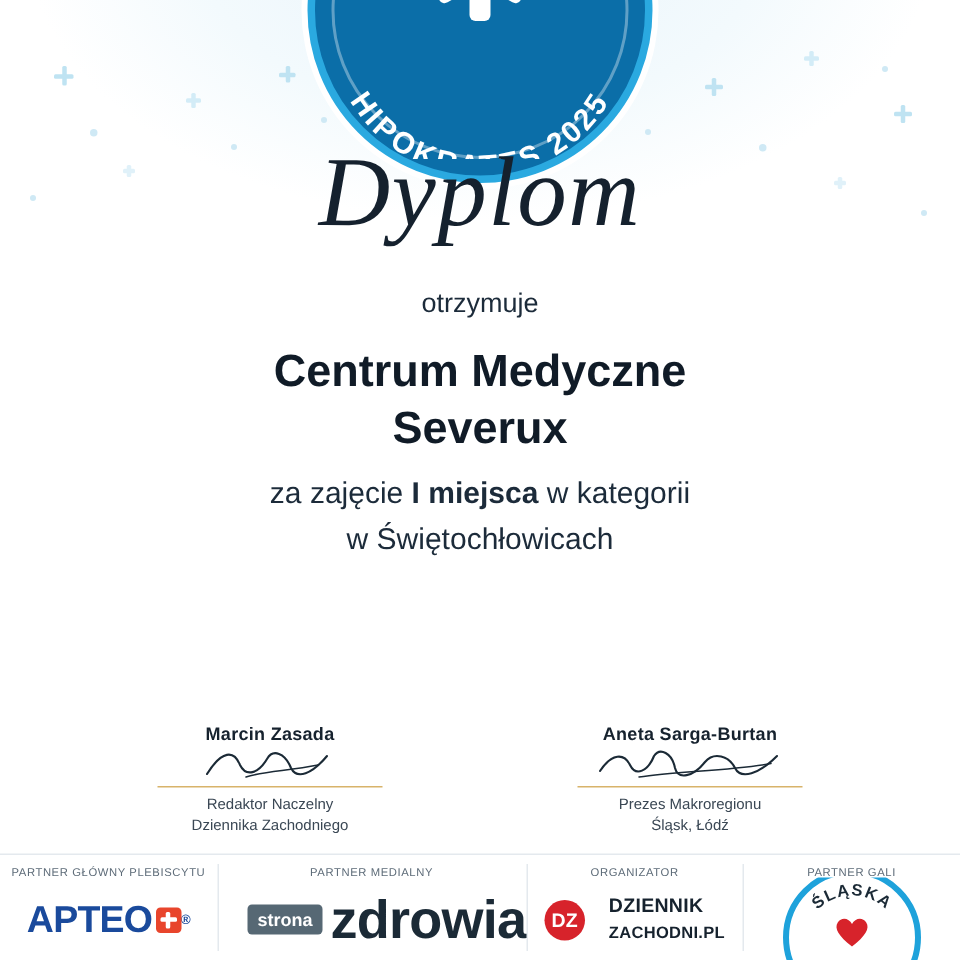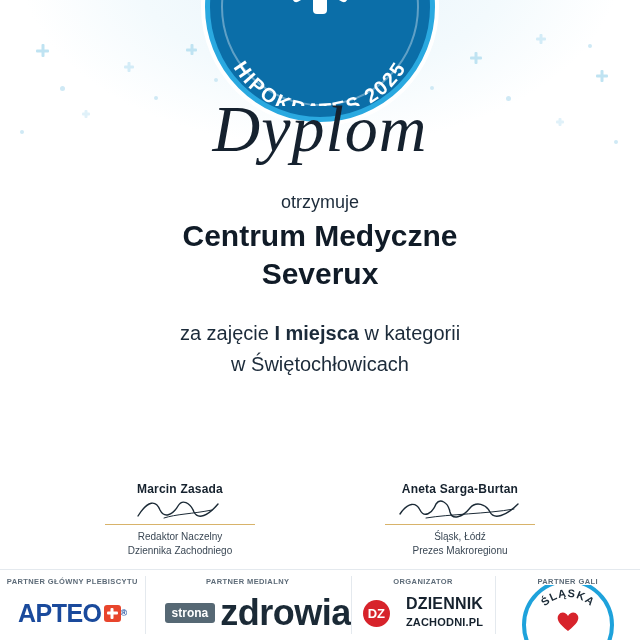--- a/index.html
+++ b/index.html
@@ -128,28 +128,28 @@
     letter-spacing: 1px;
     margin: 0;
     font-weight: normal;
   }
   .subline {
     margin-top: 30px;
     font-size: 18px;
     color: #1c2b3a;
   }
   .winner {
-    margin-top: 4px;
+    margin-top: 16px;
     font-size: 30px;
     font-weight: bold;
     line-height: 1.25;
     color: #101b27;
   }
   .reason {
-    margin-top: 26px;
+    margin-top: 10px;
     font-size: 20px;
     line-height: 1.55;
     color: #1c2b3a;
   }
   .reason .b { font-weight: bold; }
   .reason-line2 { font-weight: bold; }
 
   
   .signatures {
     position: absolute;
@@ -208,21 +208,21 @@
     content: "";
     position: absolute;
     left: 0;
     top: 6px;
     bottom: 6px;
     width: 1px;
     background: #e4e9ee;
   }
   .p-label {
     font-size: 7.5px;
-    font-weight: bold;
+    font-weight: normal;
     letter-spacing: .4px;
     color: #5d6b78;
     text-transform: uppercase;
   }
   .p-logo {
     margin-top: 10px;
     height: 34px;
     display: flex;
     align-items: center;
     justify-content: center;
@@ -282,21 +282,21 @@
     font-size: 13px;
     font-weight: bold;
     display: flex;
     align-items: center;
     justify-content: center;
   }
   .dz-text {
     text-align: left;
     line-height: 1.05;
   }
-  .dz-text .l1 { font-size: 16px; font-weight: bold; color: #16222e; letter-spacing: .2px; }
+  .dz-text .l1 { font-size: 13px; font-weight: bold; color: #16222e; letter-spacing: .2px; }
   .dz-text .l2 { font-size: 11px; font-weight: bold; color: #16222e; letter-spacing: .2px; }
 
   .slaska {
     position: relative;
     width: 92px;
     height: 56px;
     overflow: hidden;
   }
   .slaska-circle {
     position: absolute;
@@ -419,22 +419,22 @@
       <div class="sig-name">Aneta Sarga-Burtan</div>
       <div class="sig-mark">
         <svg viewBox="0 0 140 26" width="140" height="26" aria-hidden="true">
           <path d="M10 18 C18 6, 26 6, 30 14 C34 22, 42 18, 46 8 C50 2, 58 6, 60 16
                    C62 24, 72 22, 80 12 C86 5, 96 8, 100 16 C104 24, 116 20, 128 8" fill="none" stroke="#1b2a36" stroke-width="1.4" stroke-linecap="round"></path>
           <path d="M36 22 C60 18, 96 18, 124 13" fill="none" stroke="#1b2a36" stroke-width="1" stroke-linecap="round"></path>
         </svg>
       </div>
       <div class="sig-rule"></div>
       <div class="sig-role">
+        <div>Prezes Makroregionu</div>
         <div>Śląsk, Łódź</div>
-        <div>Prezes Makroregionu</div>
       </div>
     </div>
 
   </div>
 
   <div class="partners">
 
     <div class="p-col">
       <div class="p-label">PARTNER GŁÓWNY PLEBISCYTU</div>
       <div class="p-logo">

